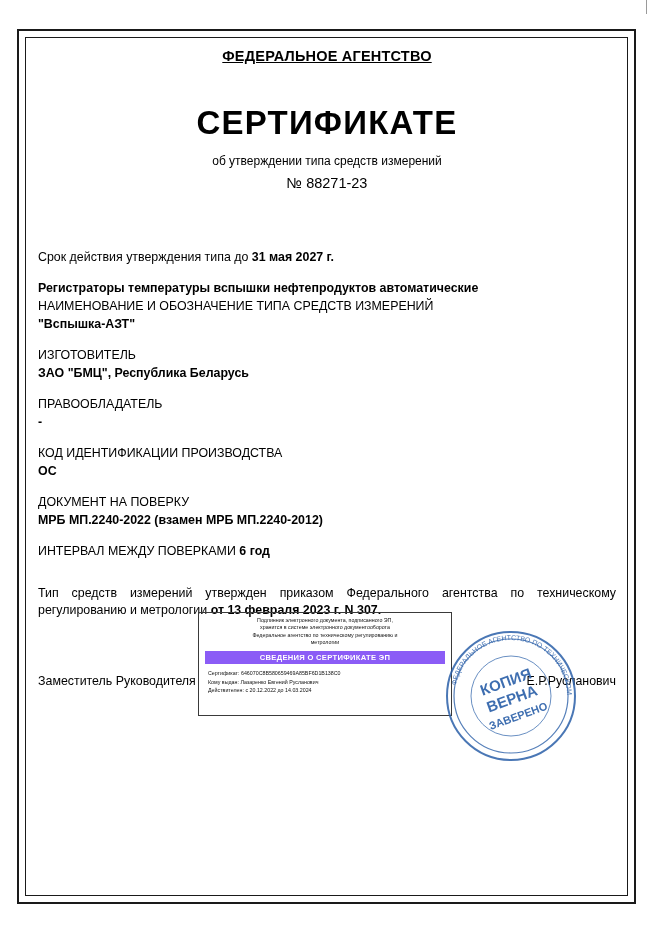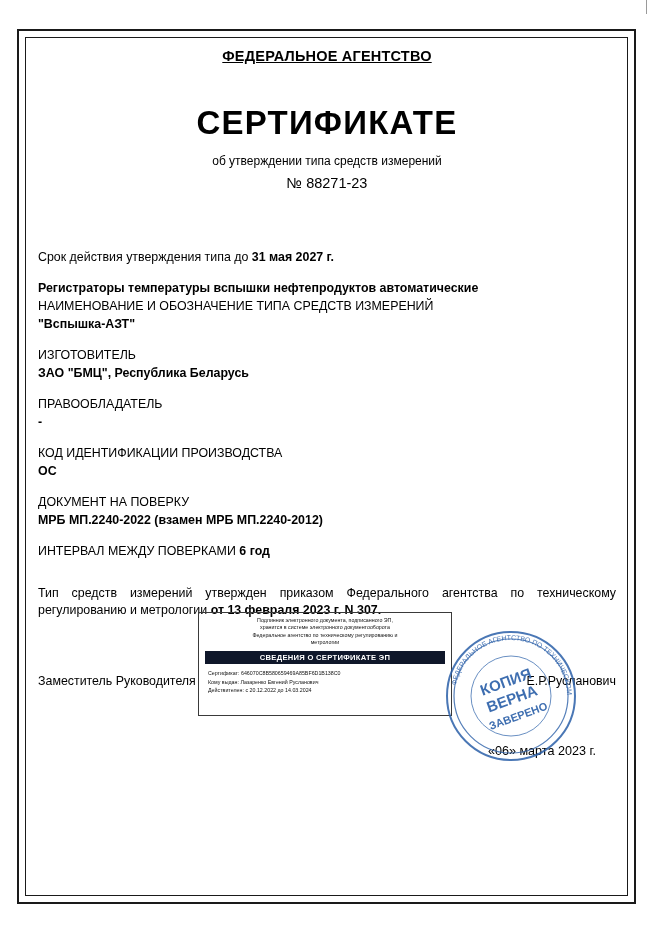--- a/index.html
+++ b/index.html
@@ -147,21 +147,21 @@
     line-height: 7.4px;
     color: #111;
     box-sizing: border-box;
     overflow: hidden;
   }
   .esign-top {
     text-align: center;
     padding: 4px 8px 3px 8px;
   }
   .esign-bar {
-    background: #0f172a;
+    background: #8b5cf6;
     color: #fff;
     text-align: center;
     font-size: 7.6px;
     font-weight: bold;
     letter-spacing: 0.3px;
     padding: 3px 0 3px 0;
     margin: 1px 6px 0 6px;
   }
   .esign-fields {
     padding: 5px 8px 0 9px;
@@ -245,21 +245,20 @@
       <div class="para">
         <span>Тип средств измерений утвержден приказом Федерального агентства по техническому регулированию и метрологии</span>
         <span class="b">от 13 февраля 2023 г. N 307.</span>
       </div>
 
       <div class="sign-row">
         <div class="sign-left">Заместитель Руководителя</div>
         <div class="sign-right">Е.Р.Русланович</div>
       </div>
 
-      <div class="date-line">«06» марта 2023 г.</div>
 
     </div>
   </div>
 
   <div class="esign">
     <div class="esign-top">
       <div>Подлинник электронного документа, подписанного ЭП,</div>
       <div>хранится в системе электронного документооборота</div>
       <div>Федеральное агентство по техническому регулированию и</div>
       <div>метрологии</div>

